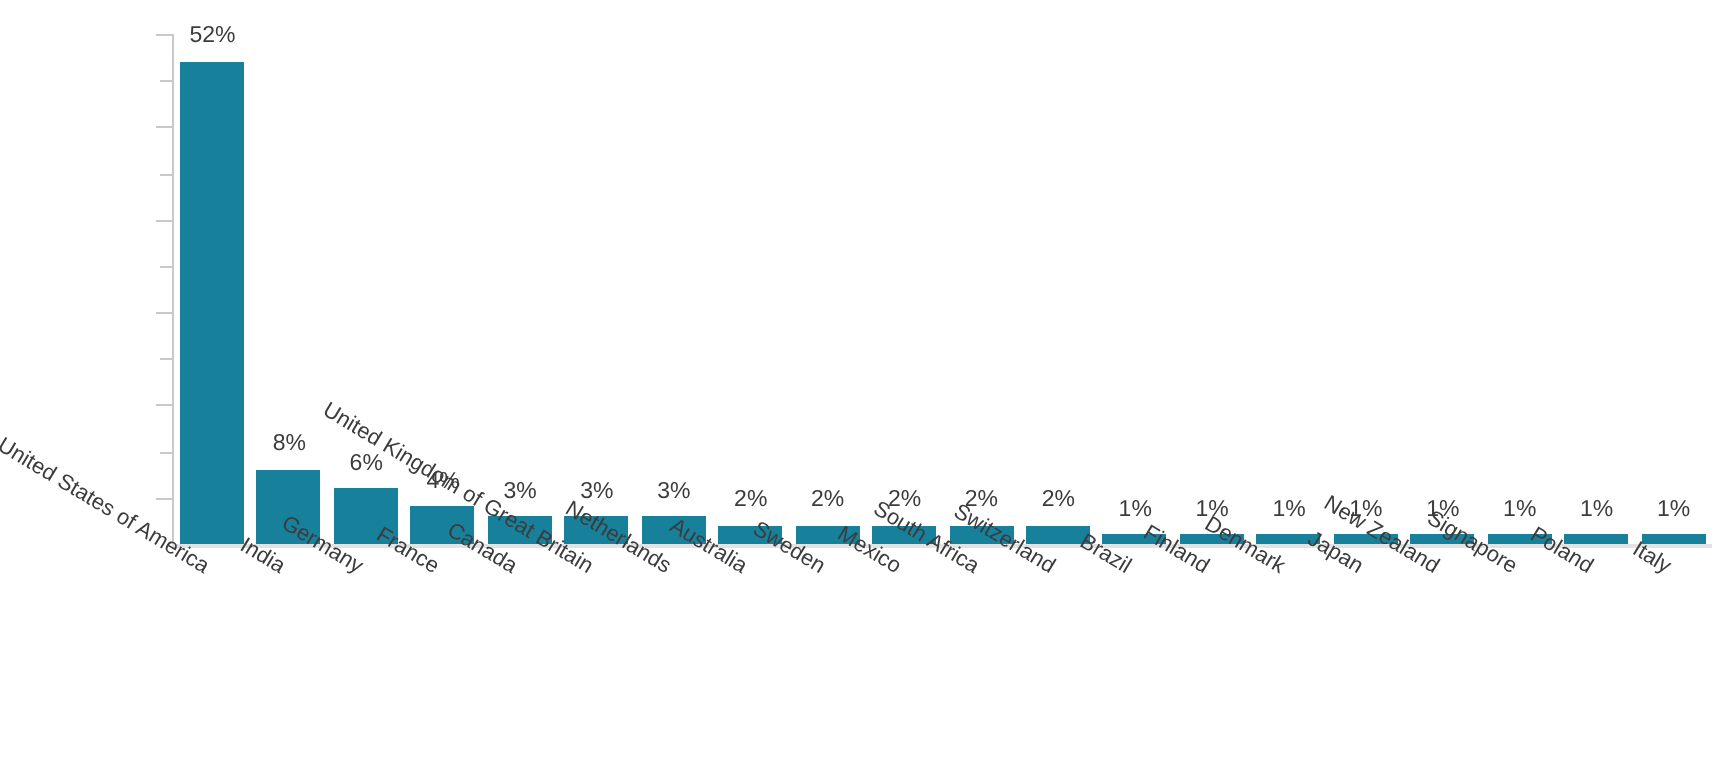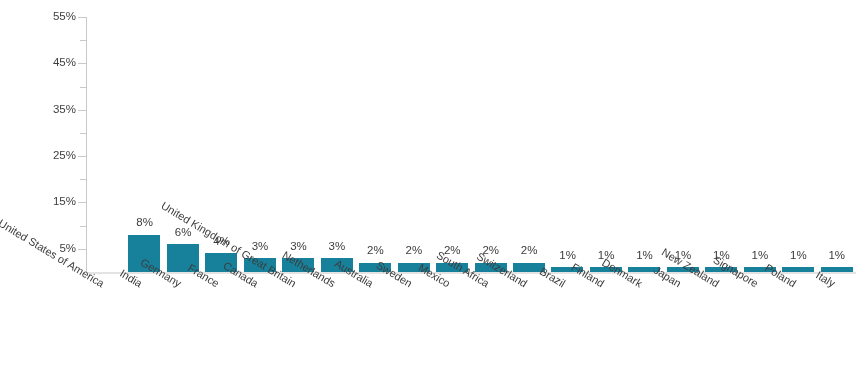--- a/index.html
+++ b/index.html
@@ -128,45 +128,41 @@
     color: #3c3c3c;
     white-space: nowrap;
     line-height: 1;
   }
 </style>
 </head>
 <body>
 
 <div id="chart-root">
 
-  <div id="y-labels-wrap">
-      <div class="y-label" style="top: 11px;">55%</div>
-      <div class="y-label" style="top: 57.3636px;">45%</div>
-      <div class="y-label" style="top: 103.727px;">35%</div>
-      <div class="y-label" style="top: 150.091px;">25%</div>
-      <div class="y-label" style="top: 196.455px;">15%</div>
-      <div class="y-label" style="top: 242.818px;">5%</div>
-    </div>
   <div id="y-axis"></div>
   <div id="y-ticks">
       <div class="y-tick-major" style="top: 17px;"></div>
       <div class="y-tick-major" style="top: 63.3636px;"></div>
       <div class="y-tick-major" style="top: 109.727px;"></div>
       <div class="y-tick-major" style="top: 156.091px;"></div>
       <div class="y-tick-major" style="top: 202.455px;"></div>
       <div class="y-tick-major" style="top: 248.818px;"></div>
       <div class="y-tick-minor" style="top: 40.1818px;"></div>
       <div class="y-tick-minor" style="top: 86.5455px;"></div>
       <div class="y-tick-minor" style="top: 132.909px;"></div>
       <div class="y-tick-minor" style="top: 179.273px;"></div>
       <div class="y-tick-minor" style="top: 225.636px;"></div>
     </div>
   <div id="baseline"></div>
 
   <div id="plot">
+      <div class="bar-slot" style="left: 0px; width: 38.45px;">
+        <div class="bar" title="United States of America 52%" style="height: 241.091px; background: rgb(23, 128, 155);"></div>
+        <div class="bar-value" style="width: 38.45px; bottom: 247.091px;">52%</div>
+      </div>
       <div class="bar-slot" style="left: 38.45px; width: 38.45px;">
         <div class="bar" title="India 8%" style="height: 37.0909px; background: rgb(23, 128, 155);"></div>
         <div class="bar-value" style="width: 38.45px; bottom: 43.0909px;">8%</div>
       </div>
       <div class="bar-slot" style="left: 76.9px; width: 38.45px;">
         <div class="bar" title="Germany 6%" style="height: 27.8182px; background: rgb(23, 128, 155);"></div>
         <div class="bar-value" style="width: 38.45px; bottom: 33.8182px;">6%</div>
       </div>
       <div class="bar-slot" style="left: 115.35px; width: 38.45px;">
         <div class="bar" title="France 4%" style="height: 18.5455px; background: rgb(23, 128, 155);"></div>

